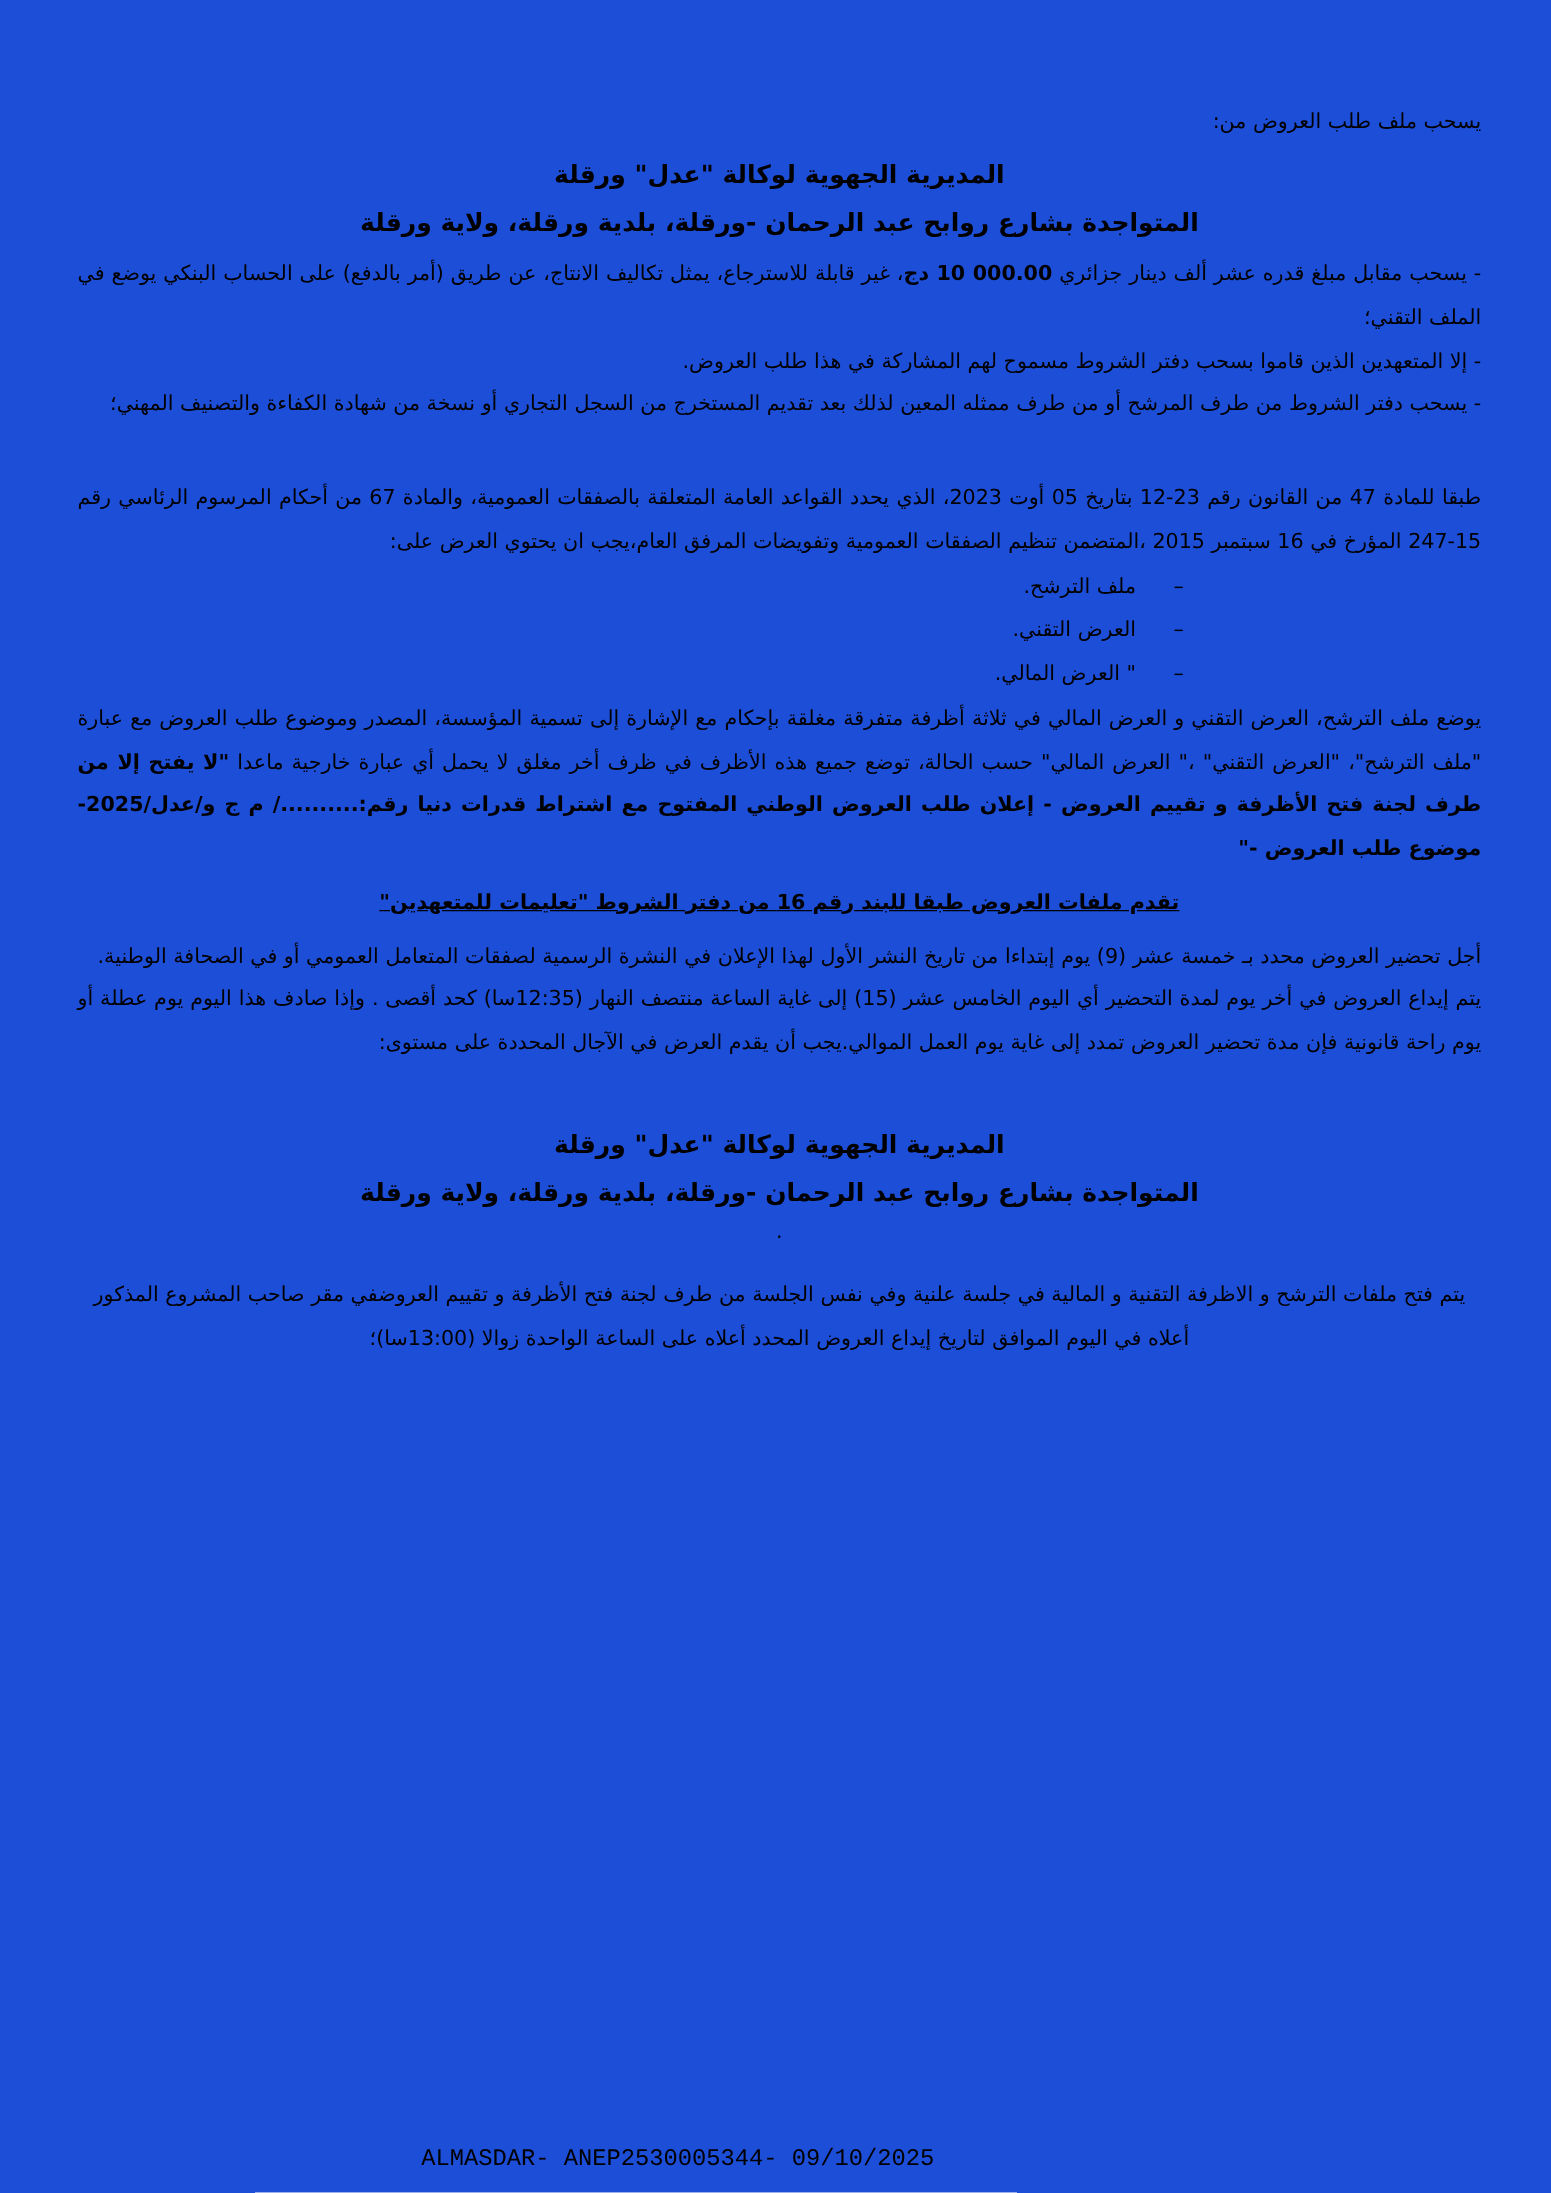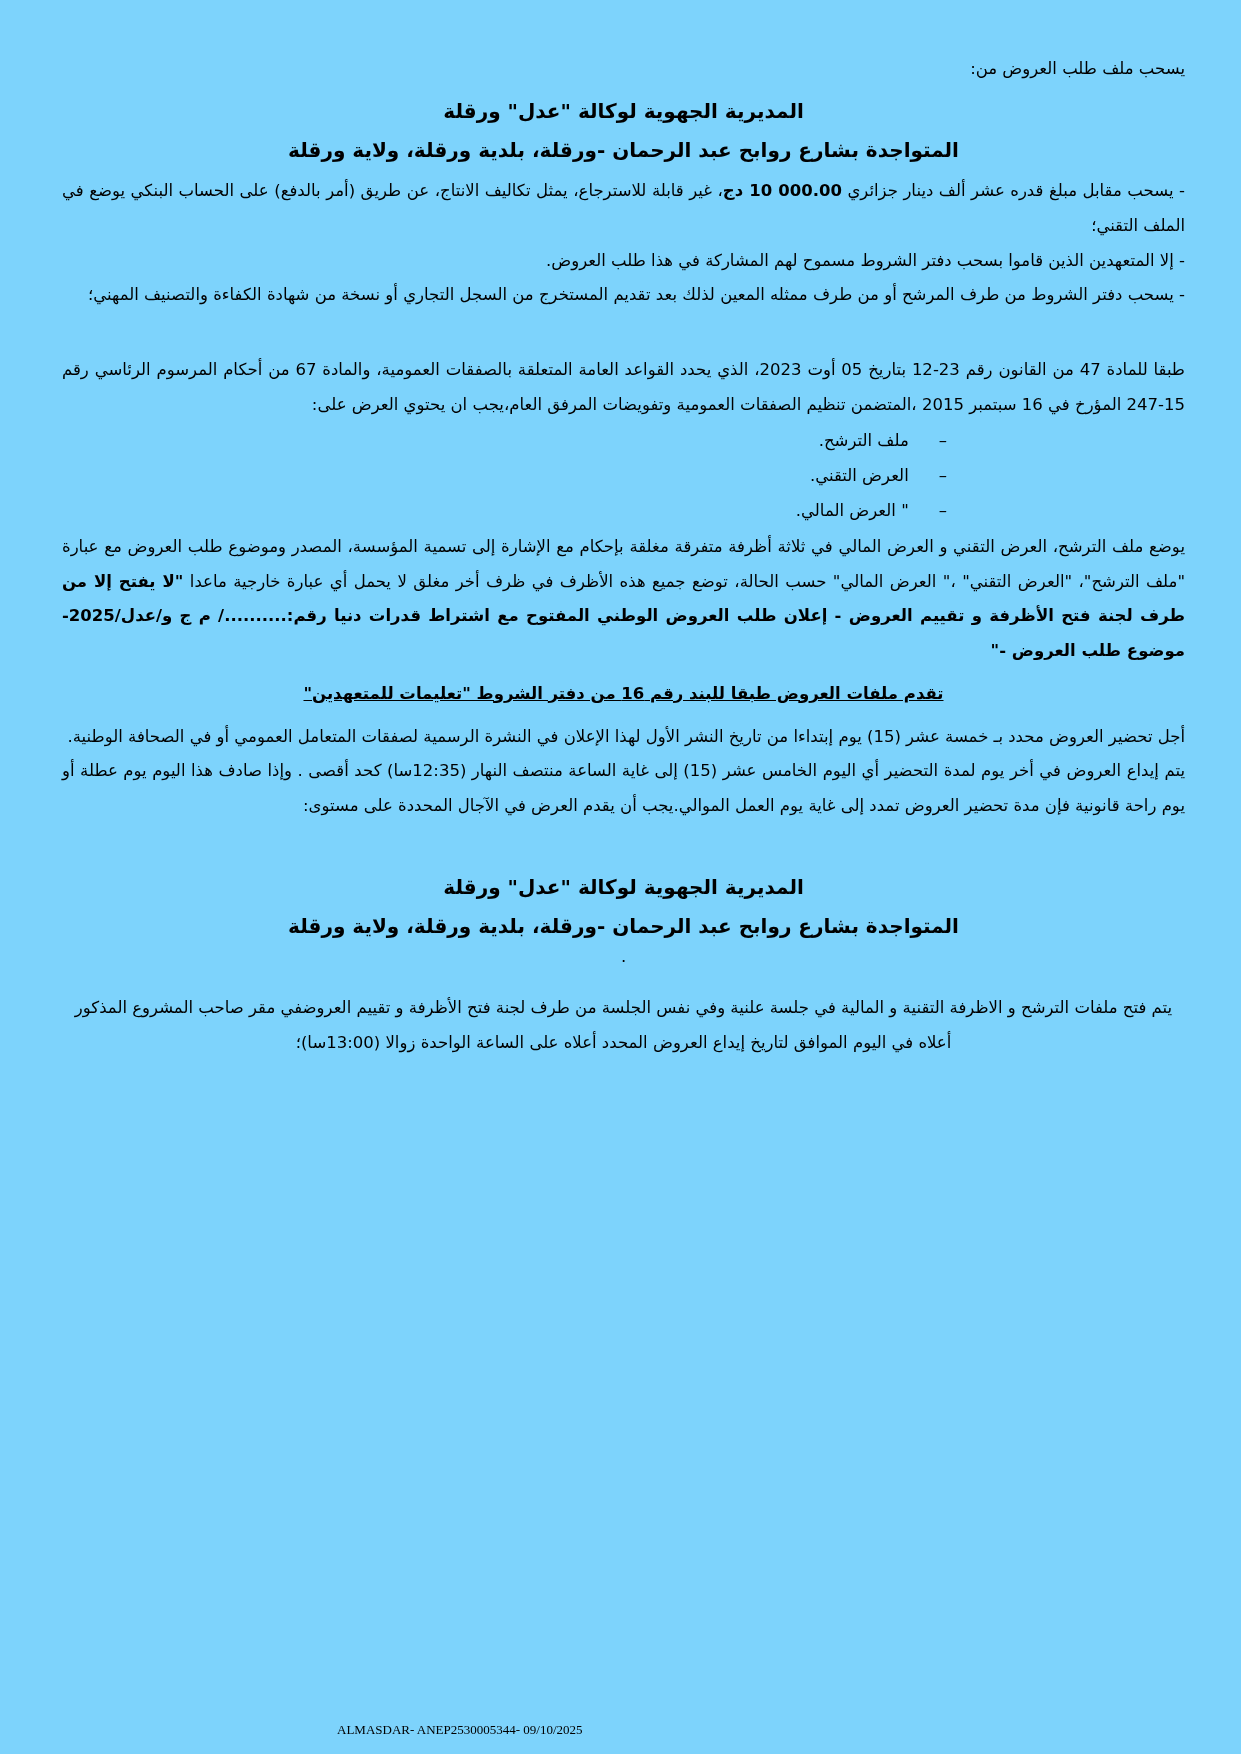--- a/index.html
+++ b/index.html
@@ -1,22 +1,22 @@
 <!DOCTYPE html>
 <html lang="ar" dir="rtl"><head>
 <meta charset="utf-8">
 <style>
   html, body { margin: 0; padding: 0; background: #ffffff; }
   .page {
     position: relative;
     width: 1241px;
     height: 1754px;
-    background: #7dd3fc;
+    background: #1d4ed8;
     box-sizing: border-box;
-    padding: 56px 56px 0 62px;
+    padding: 84px 56px 0 62px;
     direction: rtl;
     color: #000000;
     font-family: "DejaVu Sans", sans-serif;
     font-size: 16.5px;
     overflow: hidden;
   }
   .intro {
     text-align: right;
     line-height: 1.6;
     margin: 0 0 10px 0;
@@ -58,22 +58,22 @@
   .centered {
     text-align: center;
     margin-top: 8px;
   }
   .opening { margin-top: 24px; }
   .footer {
     position: absolute;
     bottom: 16px;
     left: 337px;
     direction: ltr;
-    font-family: Liberation Serif, serif;
-    font-size: 13px;
+    font-family: Liberation Mono, monospace;
+    font-size: 19px;
     color: #000000;
   }
   .num { unicode-bidi: embed; }
 </style>
 </head>
 <body>
 
 <div class="page">
 
   <p class="intro">يسحب ملف طلب العروض  من:</p>
@@ -103,21 +103,21 @@
     <div class="offer-item">
       <span>–</span>
       <span>" العرض المالي.</span>
     </div>
   </div>
 
   <p class="para"><span>يوضع ملف الترشح، العرض التقني و العرض المالي في ثلاثة أظرفة متفرقة مغلقة بإحكام مع الإشارة إلى تسمية المؤسسة، المصدر وموضوع طلب العروض مع عبارة "ملف الترشح"، "العرض التقني" ،" العرض المالي" حسب الحالة، توضع جميع هذه الأظرف في ظرف أخر مغلق لا يحمل أي عبارة خارجية ماعدا </span><span class="strong">"لا يفتح إلا من طرف لجنة فتح الأظرفة و تقييم العروض - إعلان طلب العروض الوطني المفتوح مع اشتراط قدرات دنيا رقم:........../ م ج و/عدل/2025- موضوع طلب العروض -"</span></p>
 
   <p class="rule">تقدم ملفات العروض طبقا للبند رقم 16 من دفتر الشروط "تعليمات للمتعهدين"</p>
 
-  <p class="para">أجل تحضير العروض محدد بـ خمسة عشر (15) يوم إبتداءا من تاريخ النشر الأول لهذا الإعلان في النشرة الرسمية لصفقات المتعامل العمومي أو في الصحافة الوطنية.</p>
+  <p class="para">أجل تحضير العروض محدد بـ خمسة عشر (9) يوم إبتداءا من تاريخ النشر الأول لهذا الإعلان في النشرة الرسمية لصفقات المتعامل العمومي أو في الصحافة الوطنية.</p>
 
   <p class="para">يتم إيداع العروض في أخر يوم لمدة التحضير أي اليوم  الخامس عشر (15) إلى غاية الساعة منتصف النهار (12:35سا) كحد أقصى . وإذا  صادف هذا اليوم يوم عطلة أو يوم راحة قانونية فإن مدة تحضير العروض تمدد إلى غاية يوم العمل الموالي.يجب أن يقدم العرض في الآجال المحددة على مستوى:</p>
 
   <div class="heading-block second-heading">
     <div class="heading">المديرية الجهوية لوكالة "عدل" ورقلة</div>
     <div class="heading">المتواجدة بشارع روابح عبد الرحمان -ورقلة، بلدية ورقلة، ولاية ورقلة</div>
     <div class="dot-line">.</div>
   </div>
 
   <p class="para centered opening">يتم فتح ملفات الترشح و الاظرفة التقنية و المالية في جلسة علنية وفي نفس الجلسة من طرف لجنة فتح الأظرفة و تقييم العروضفي مقر صاحب المشروع  المذكور أعلاه في اليوم الموافق لتاريخ إيداع العروض المحدد أعلاه على الساعة الواحدة زوالا (13:00سا)؛</p>

